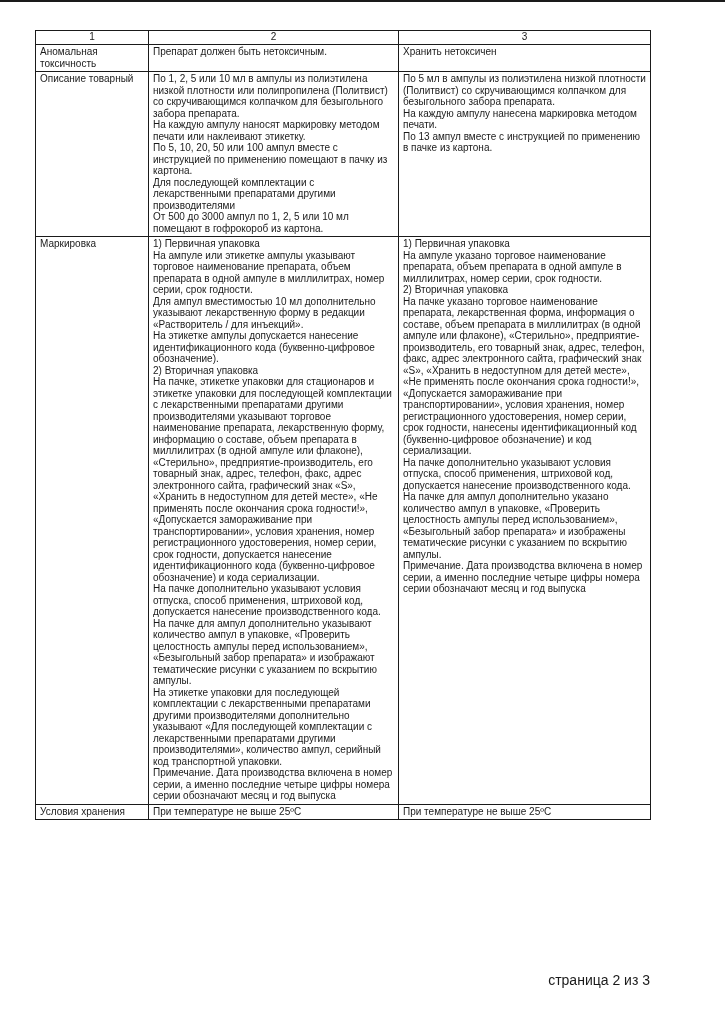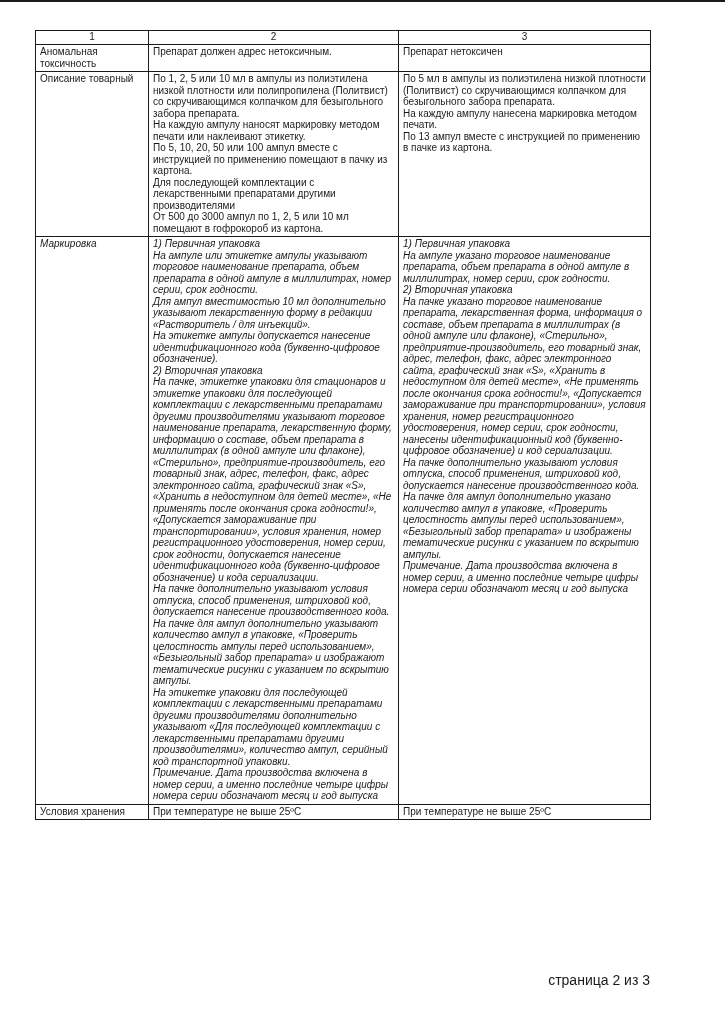--- a/index.html
+++ b/index.html
@@ -46,21 +46,21 @@
     word-wrap: break-word;
   }
   table.doc-table th {
     text-align: center;
     padding: 0 4px 1px 4px;
     height: 12px;
   }
   tr.row-sterility { height: 198px; }
   tr.row-toxicity { height: 24px; }
   tr.row-packaging { height: 126px; }
-  tr.row-marking { height: 556px; font-style: italic; }
+  tr.row-marking { height: 556px; }
   tr.row-storage { height: 14px; margin-top: 12px; }
   td.just { text-align: justify; }
   .footer-note {
     position: absolute;
     top: 972px;
     right: 75px;
     font-size: 14px;
     color: #1a1a1a;
   }
 </style>
@@ -77,22 +77,22 @@
         <col class="c3">
     </colgroup>
     <tbody>
       <tr>
         <th>1</th>
         <th>2</th>
         <th>3</th>
       </tr>
       <tr class="row-toxicity">
         <td>Аномальная токсичность</td>
-        <td>Препарат должен адрес нетоксичным.</td>
-        <td>Препарат нетоксичен</td>
+        <td>Препарат должен быть нетоксичным.</td>
+        <td>Хранить нетоксичен</td>
       </tr>
       <tr class="row-packaging">
         <td>Описание товарный</td>
         <td class="just">По 1, 2, 5 или 10 мл в ампулы из полиэтилена низкой плотности или полипропилена (Политвист) со скручивающимся колпачком для безыгольного забора препарата.
 На каждую ампулу наносят маркировку методом печати или наклеивают этикетку.
 По 5, 10, 20, 50 или 100 ампул вместе с инструкцией по применению помещают в пачку из картона.
 Для последующей комплектации с лекарственными препаратами другими производителями
 От 500 до 3000 ампул по 1, 2, 5 или 10 мл помещают в гофрокороб из картона.</td>
         <td class="just">По 5 мл в ампулы из полиэтилена низкой плотности (Политвист) со скручивающимся колпачком для безыгольного забора препарата.
 На каждую ампулу нанесена маркировка методом печати.

